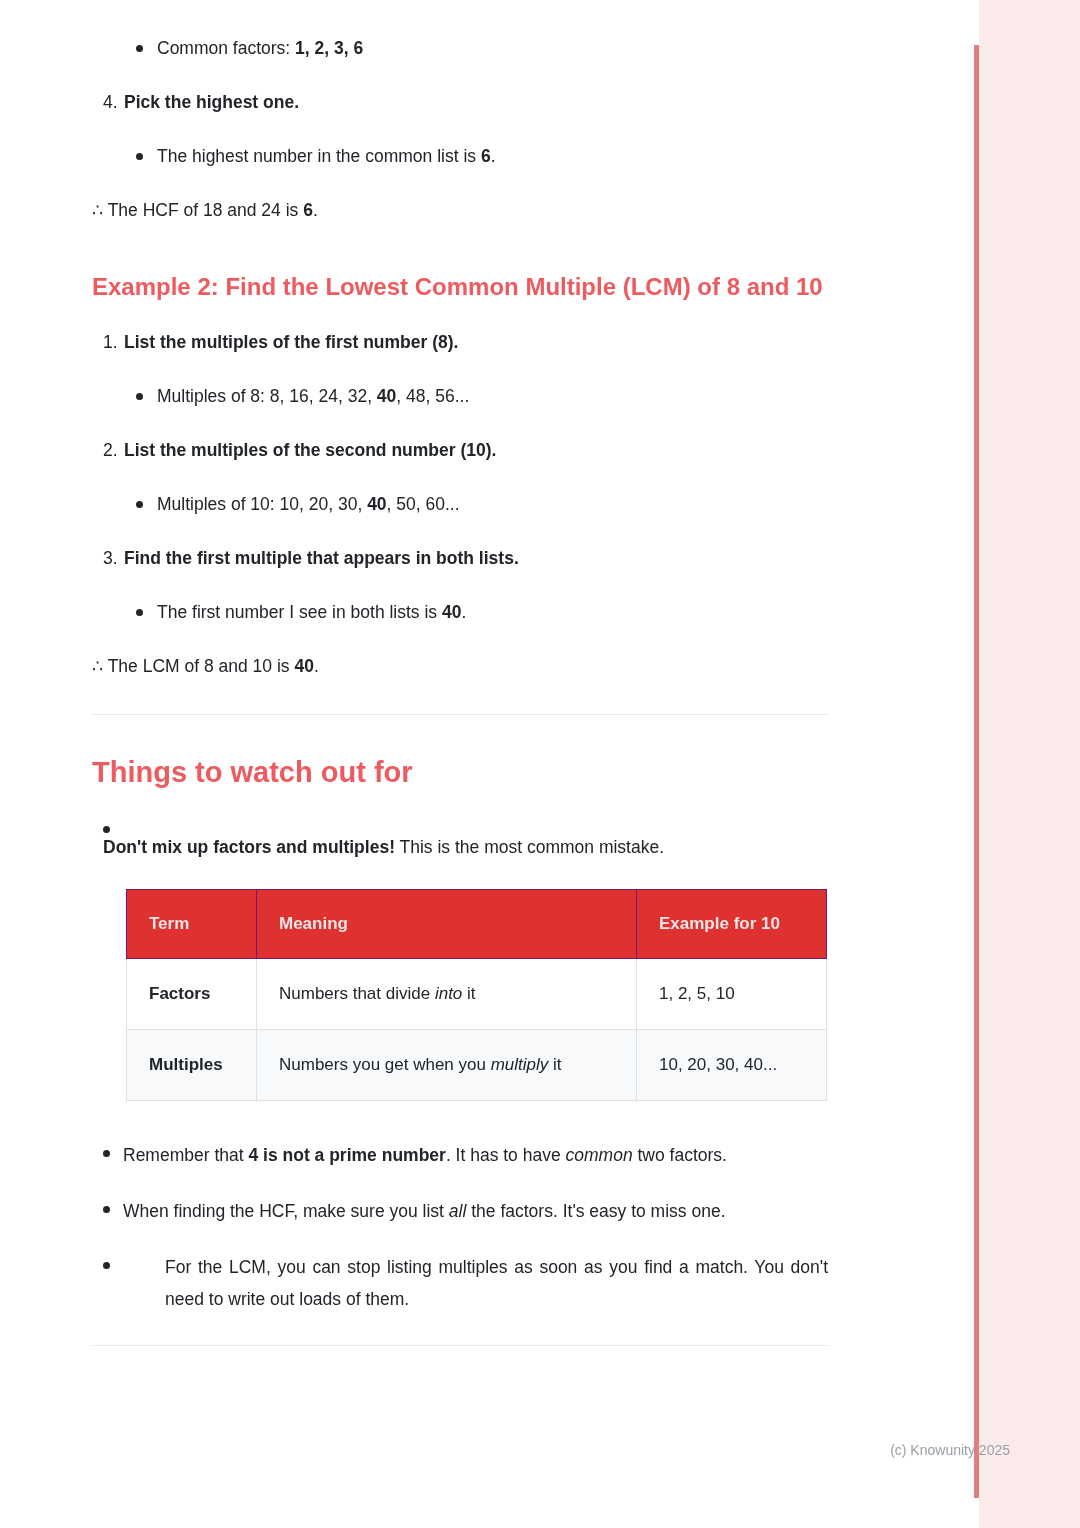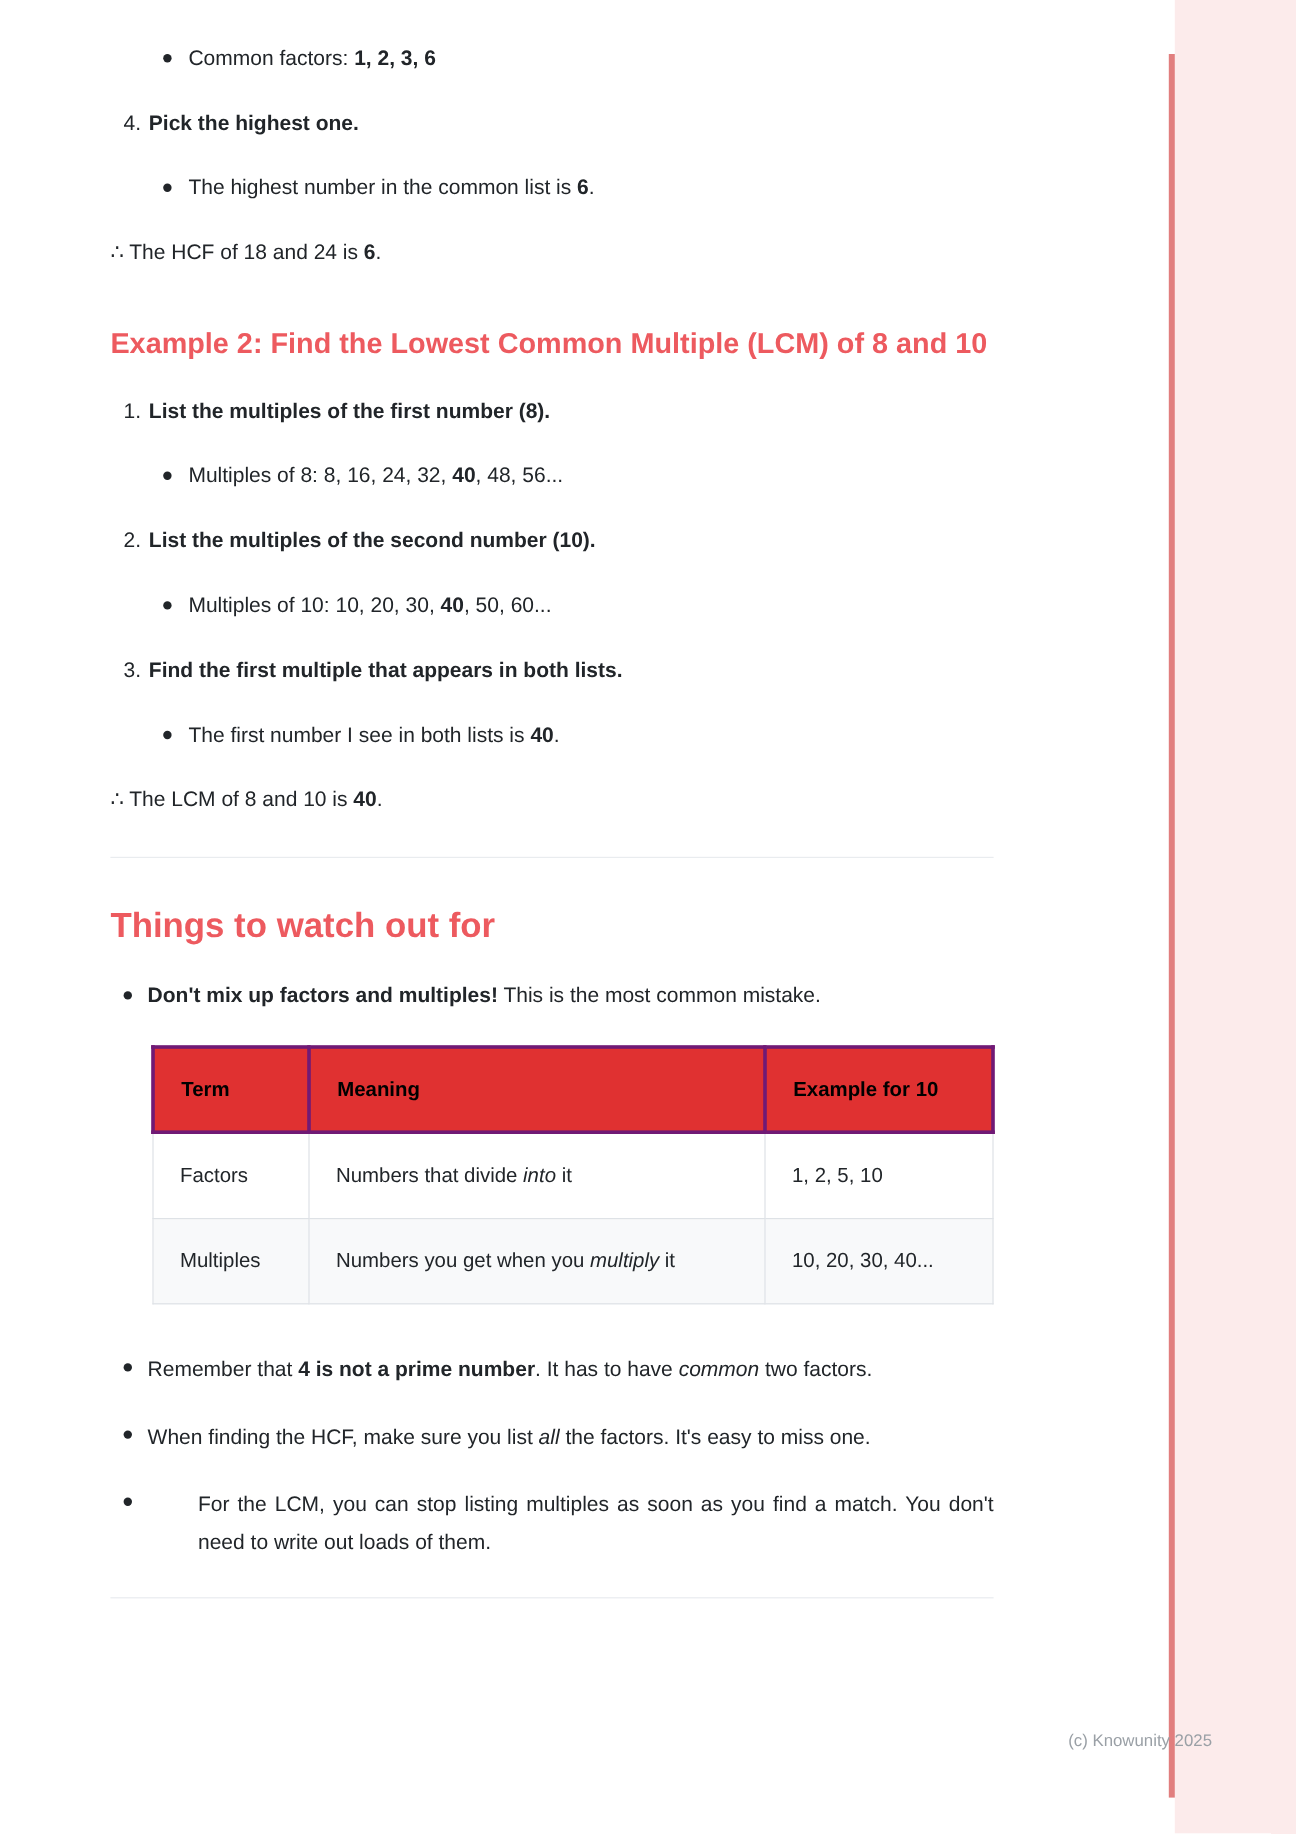--- a/index.html
+++ b/index.html
@@ -42,38 +42,38 @@
     margin:46px 0 24px 0;color:var(--heading-color);
     font-size:24px;line-height:34px;font-weight:700;
   }
   h1.watch-heading{
     margin:0 0 24px 0;color:var(--heading-color);
     font-size:29px;line-height:38px;font-weight:700;
   }
   .divider{border:none;border-top:1px solid var(--divider-color);height:0;}
   .divider.mid{margin:34px 0 38px 0;}
   .divider.bottom{margin:30px 0 0 0;}
-  .mix{margin-bottom:1px;}
+  .mix{margin-bottom:1px;flex-direction:column;}
   table.facts{
     border-collapse:collapse;margin:28px 0 38px 34px;width:700px;
     font-size:17px;line-height:22px;table-layout:fixed;
   }
   table.facts th{
-    background:var(--table-header-bg);color:#000000;font-weight:700;
-    text-align:left;padding:23px 22px;border:3px solid #701a75;
+    background:var(--table-header-bg);color:#e5e5e5;font-weight:700;
+    text-align:left;padding:23px 22px;border:1px solid #701a75;
   }
   table.facts td{
     padding:24px 22px;border:1px solid var(--border-color);
     vertical-align:middle;background:#ffffff;
   }
   table.facts tr.alt td{background:var(--row-alt-bg);}
   .col-term{width:130px;}
   .col-meaning{width:380px;}
   .col-example{width:190px;}
-  td.term-cell{font-weight:400;}
+  td.term-cell{font-weight:700;}
   .footer{
     position:absolute;top:1440px;right:70px;z-index:2;
     font-size:14px;line-height:20px;color:var(--muted-color);
   }
 </style>
 </head>
 <body>
 
 <div>
   <div class="accent-stripe"></div>

